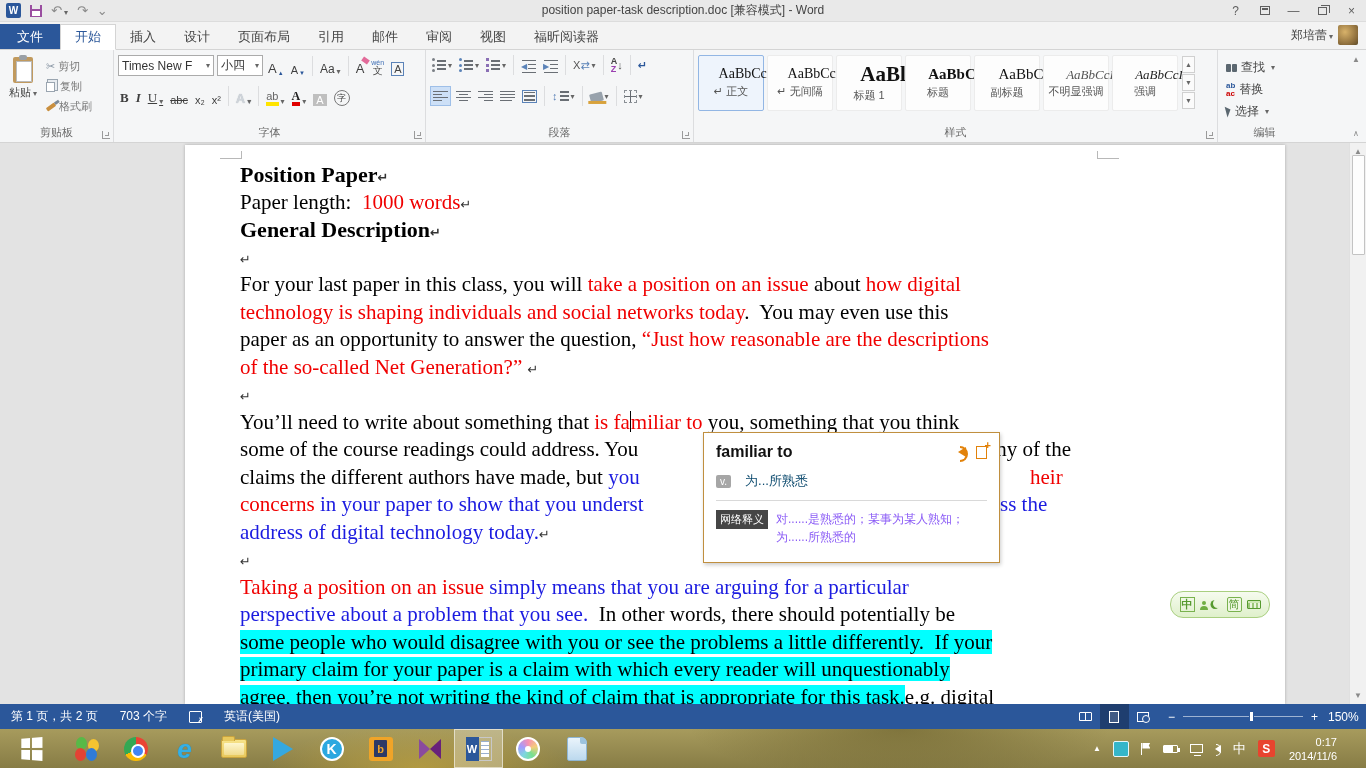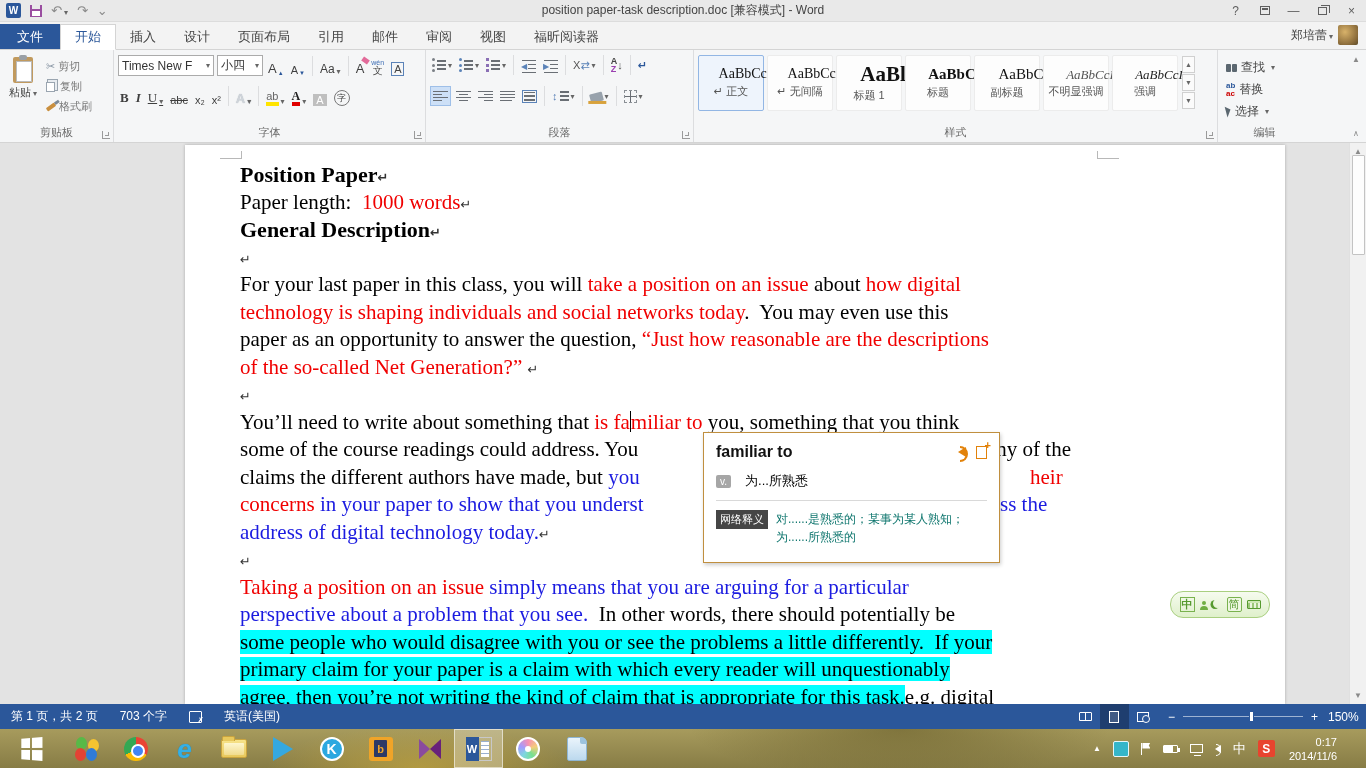--- a/index.html
+++ b/index.html
@@ -150,25 +150,25 @@
   .popup{position:absolute;left:703px;top:289px;width:297px;height:131px;background:#fff;border:1px solid #c08f3f;box-shadow:1px 2px 4px rgba(0,0,0,.2);padding:10px 12px 8px;z-index:10;}
   .pop-head{display:flex;align-items:center;}
   .pop-word{font-size:16px;font-weight:bold;color:#111;}
   .pop-icons{margin-left:auto;display:flex;align-items:center;gap:10px;}
   .spk{width:0;height:0;border-top:5px solid transparent;border-bottom:5px solid transparent;border-right:8px solid #e2820a;position:relative;}
   .spk::before{content:"";position:absolute;left:2px;top:-6px;width:6px;height:12px;border:2px solid #e2820a;border-left:none;border-radius:0 8px 8px 0;}
   .addic{width:11px;height:13px;border:1.5px solid #e2820a;position:relative;}
   .addic::after{content:"+";position:absolute;right:-5px;top:-8px;color:#e2820a;font-size:11px;font-weight:bold;}
   .pop-row{display:flex;align-items:center;gap:14px;margin-top:11px;}
   .pos-badge{background:#a6a6a6;color:#fff;font-size:10px;padding:1px 4px;border-radius:2px;}
-  .pop-meaning{font-size:13px;color:#000000;}
+  .pop-meaning{font-size:13px;color:#0c4a6e;}
   .pop-div{border:none;border-top:1px solid #d9d9d9;margin:10px 0 9px;}
   .pop-web{display:flex;gap:8px;}
   .web-badge{background:#454545;color:#fff;font-size:11px;padding:2px 4px;height:19px;white-space:nowrap;}
-  .web-text{font-size:12px;color:#0f766e;line-height:18px;}
+  .web-text{font-size:12px;color:#8b5cf6;line-height:18px;}
 
   
   .ime{position:absolute;left:1170px;top:448px;width:100px;height:27px;border-radius:13px;background:linear-gradient(#f6fbef,#dff0cb);border:1px solid #a9cf80;display:flex;align-items:center;justify-content:center;gap:5px;color:#569a2f;font-size:13px;z-index:9;}
   .ime .cn{font-weight:bold;border:1px solid #79b24e;padding:0 1px;font-size:11px;line-height:13px;}
   .person-ic{width:8px;height:8px;position:relative;}
   .person-ic::before{content:"";position:absolute;left:2px;top:0;width:4px;height:4px;border-radius:50%;background:#6fae43;}
   .person-ic::after{content:"";position:absolute;left:0;bottom:-1px;width:8px;height:4px;border-radius:4px 4px 0 0;background:#6fae43;}
   .moon-ic{width:9px;height:9px;border-radius:50%;box-shadow:-2.5px 1px 0 0 #569a2f;margin-top:-2px;}
   .jian{border:1px solid #79b24e;border-radius:2px;font-size:11px;line-height:13px;padding:0 1px;background:#eef7e3;}
   .kbd-ic{width:14px;height:9px;border:1px solid #569a2f;border-radius:1px;background:linear-gradient(#cfe8b4 2px,transparent 2px),repeating-linear-gradient(90deg,#9cc779 0 2px,transparent 2px 4px);}

